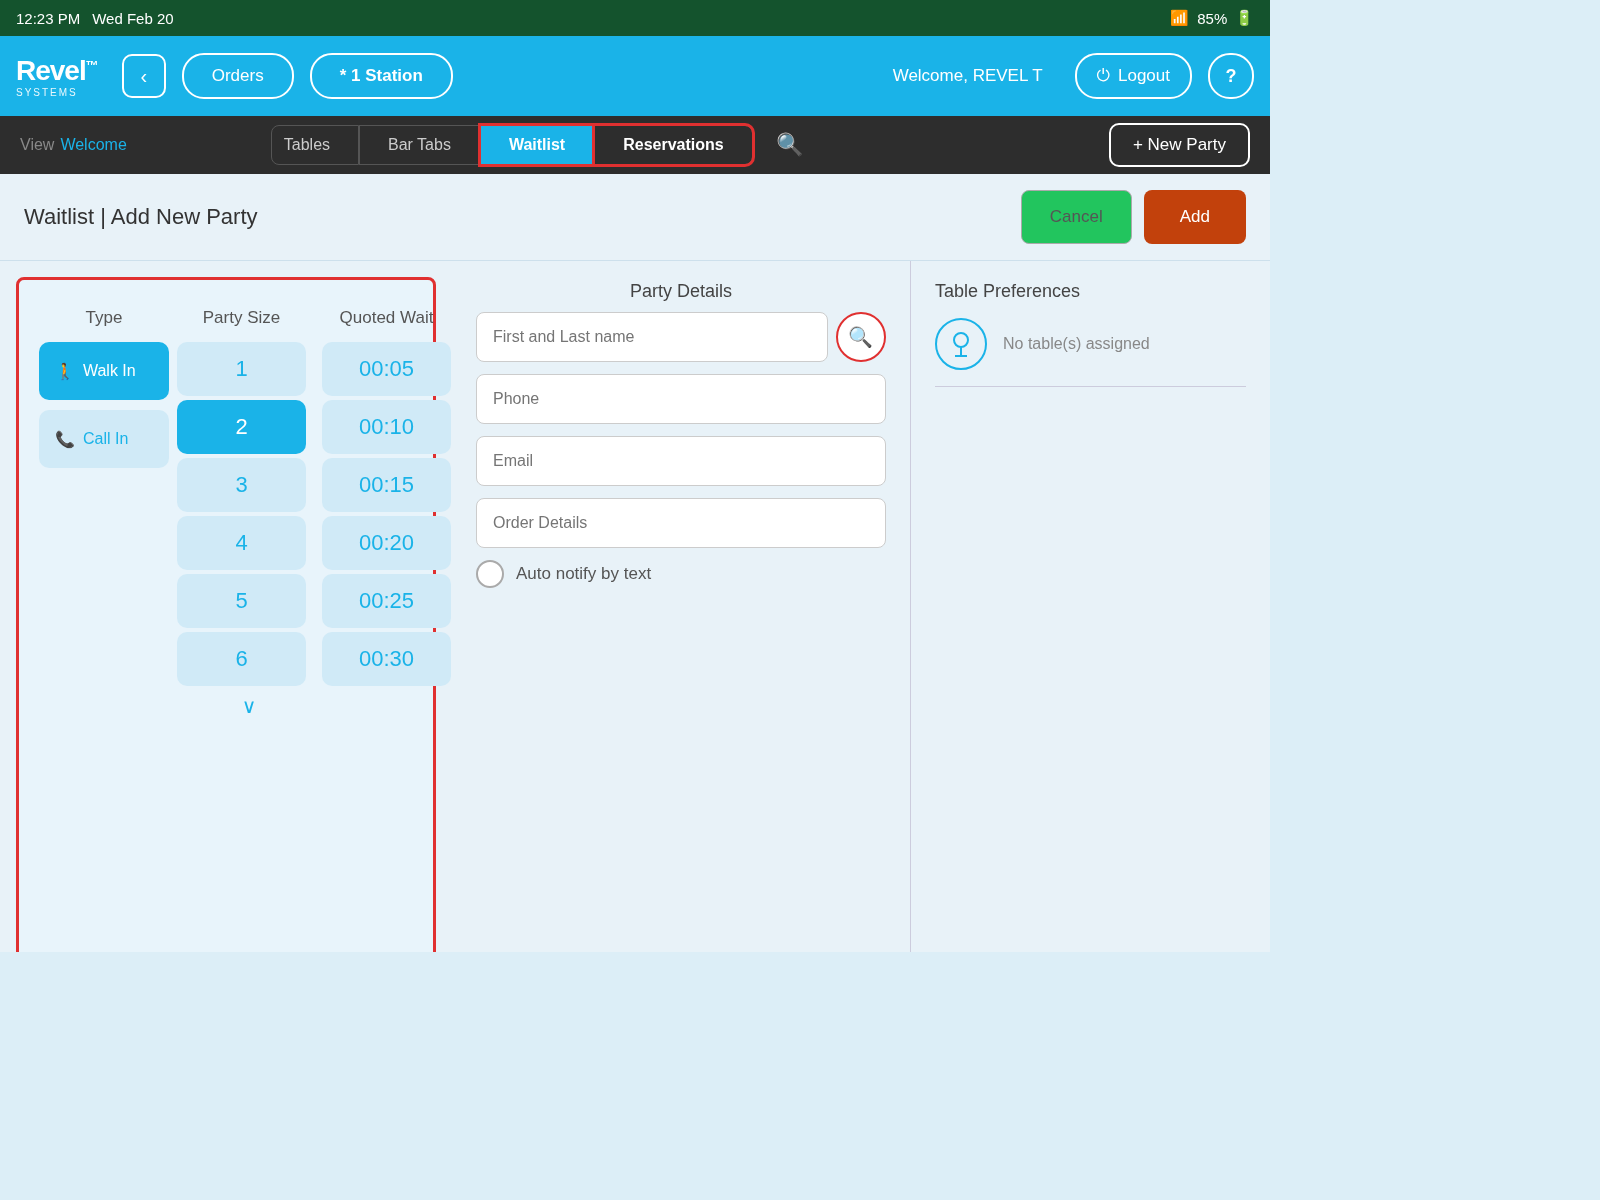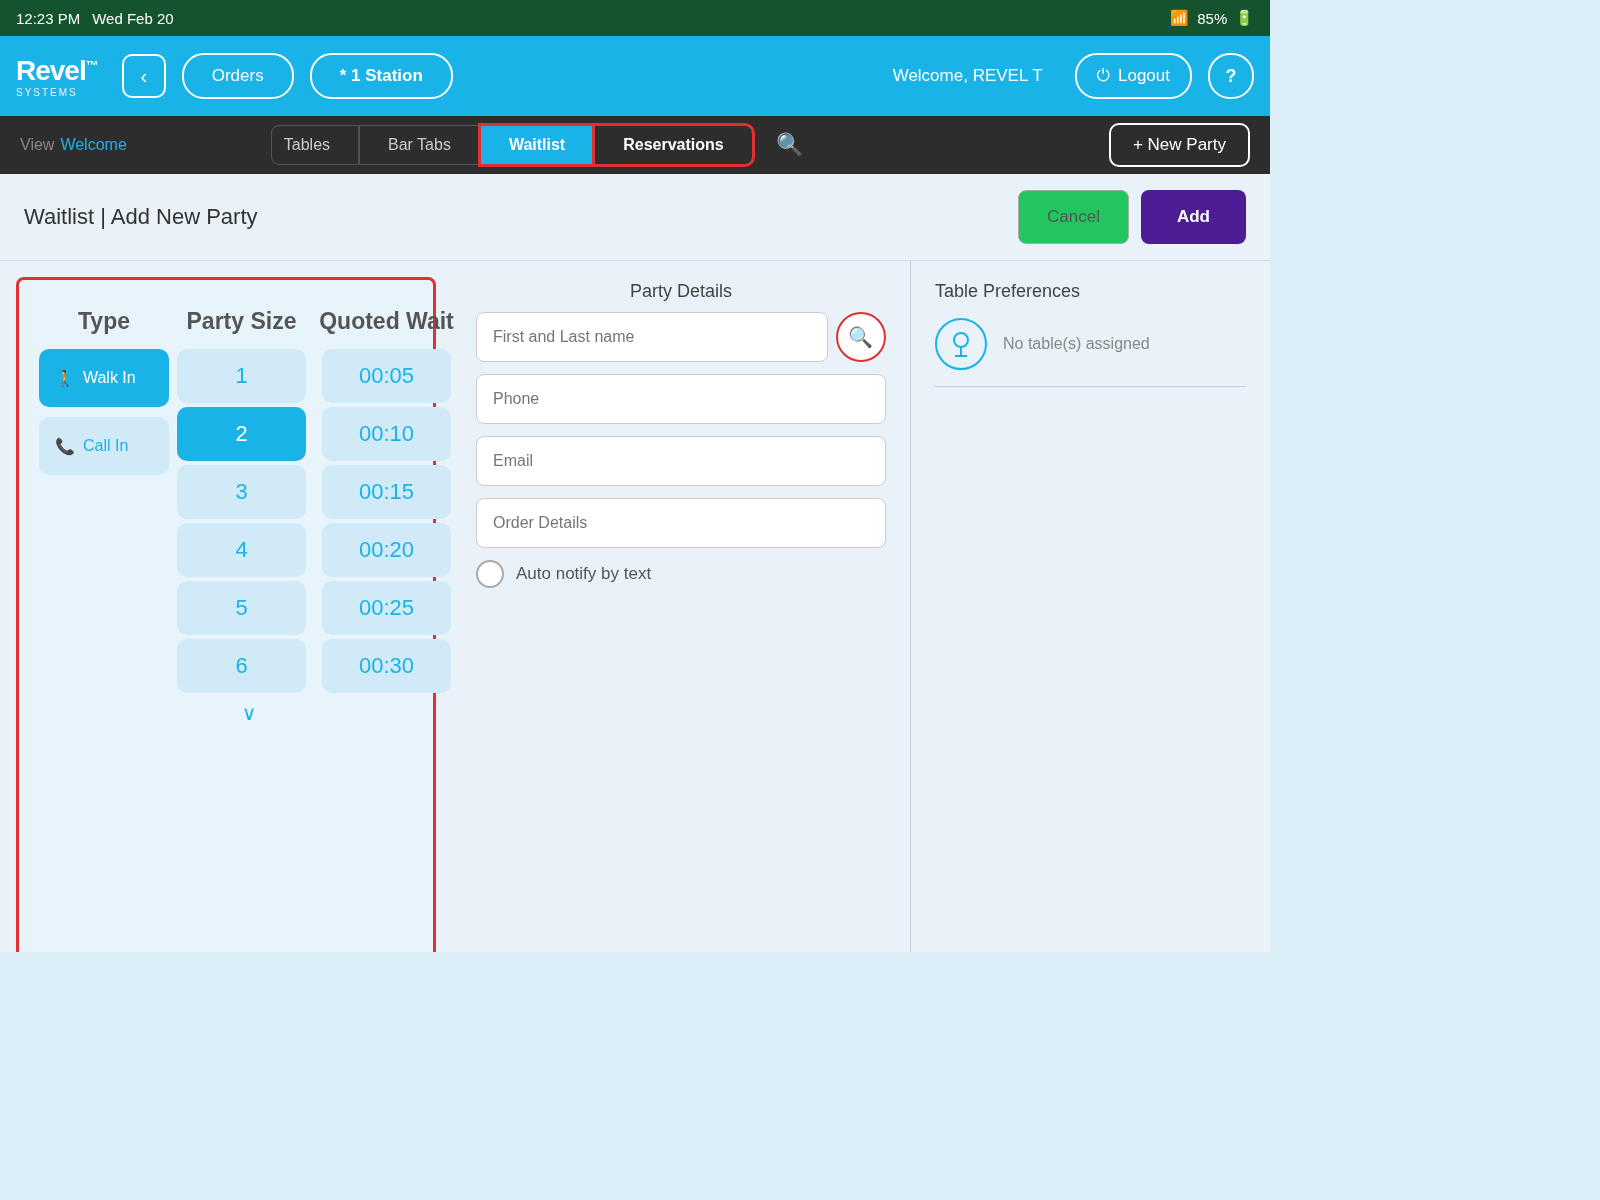--- a/index.html
+++ b/index.html
@@ -109,22 +109,22 @@
       justify-content: space-between;
       border-bottom: 1px solid #cde0ec;
     }
     .page-title { font-size: 22px; font-weight: 400; color: #333; }
     .title-actions { display: flex; gap: 12px; }
     .cancel-btn {
       border: 1px solid #aaa; border-radius: 8px; background: #22c55e;
       color: #555; padding: 16px 28px; font-size: 17px; cursor: pointer;
     }
     .add-btn {
-      border: none; border-radius: 8px; background: #4c1d95;
-      color: white; padding: 10px 36px; font-size: 17px; cursor: pointer; font-weight: 700;
+      border: none; border-radius: 8px; background: #c2410c;
+      color: white; padding: 10px 36px; font-size: 17px; cursor: pointer; font-weight: 400;
     }
 
     
     .main-body {
       display: flex;
       height: calc(952px - 36px - 80px - 58px - 62px);
       background: #e8f2f8;
     }
 
     
@@ -135,22 +135,22 @@
       margin: 16px;
       border-radius: 8px;
       background: #e8f4fb;
     }
     .selector-table {
       display: grid;
       grid-template-columns: 130px 145px 145px;
       gap: 0;
     }
     .col-header {
-      text-align: center; font-size: 23px; color: #555; padding: 8px 4px 14px;
-      font-weight: 700;
+      text-align: center; font-size: 17px; color: #555; padding: 8px 4px 14px;
+      font-weight: 400;
     }
 
     
     .type-col { display: flex; flex-direction: column; gap: 10px; padding-top: 0; }
     .type-btn {
       border-radius: 10px; border: none; cursor: pointer;
       display: flex; align-items: center; gap: 8px;
       padding: 14px 16px; font-size: 16px; font-weight: 500;
       height: 58px;
     }

